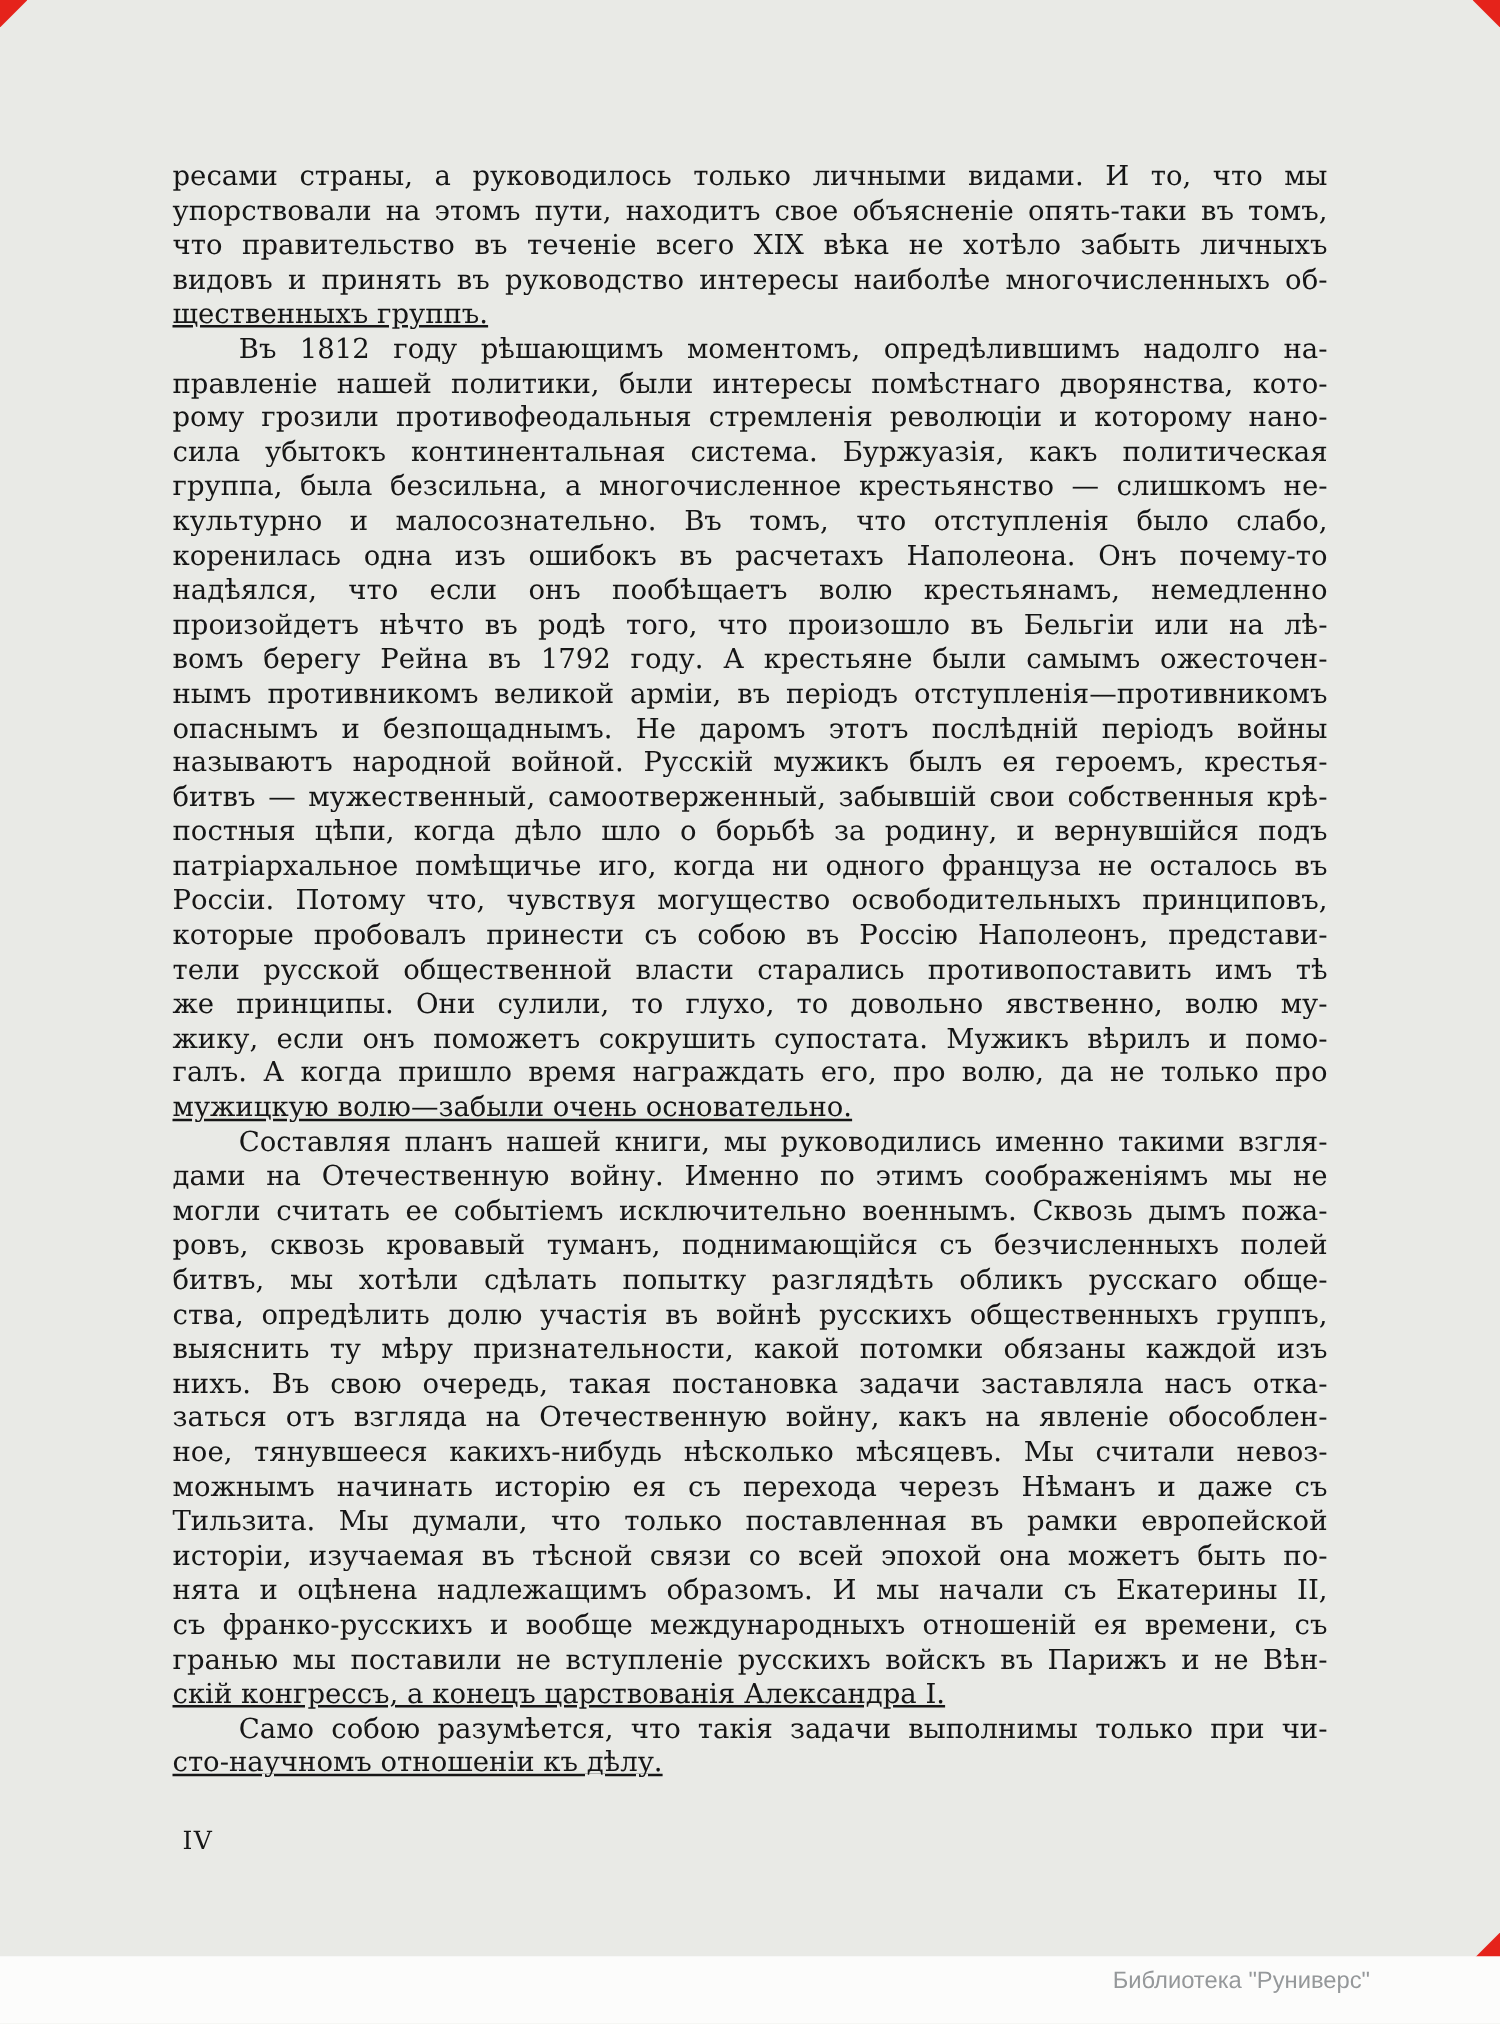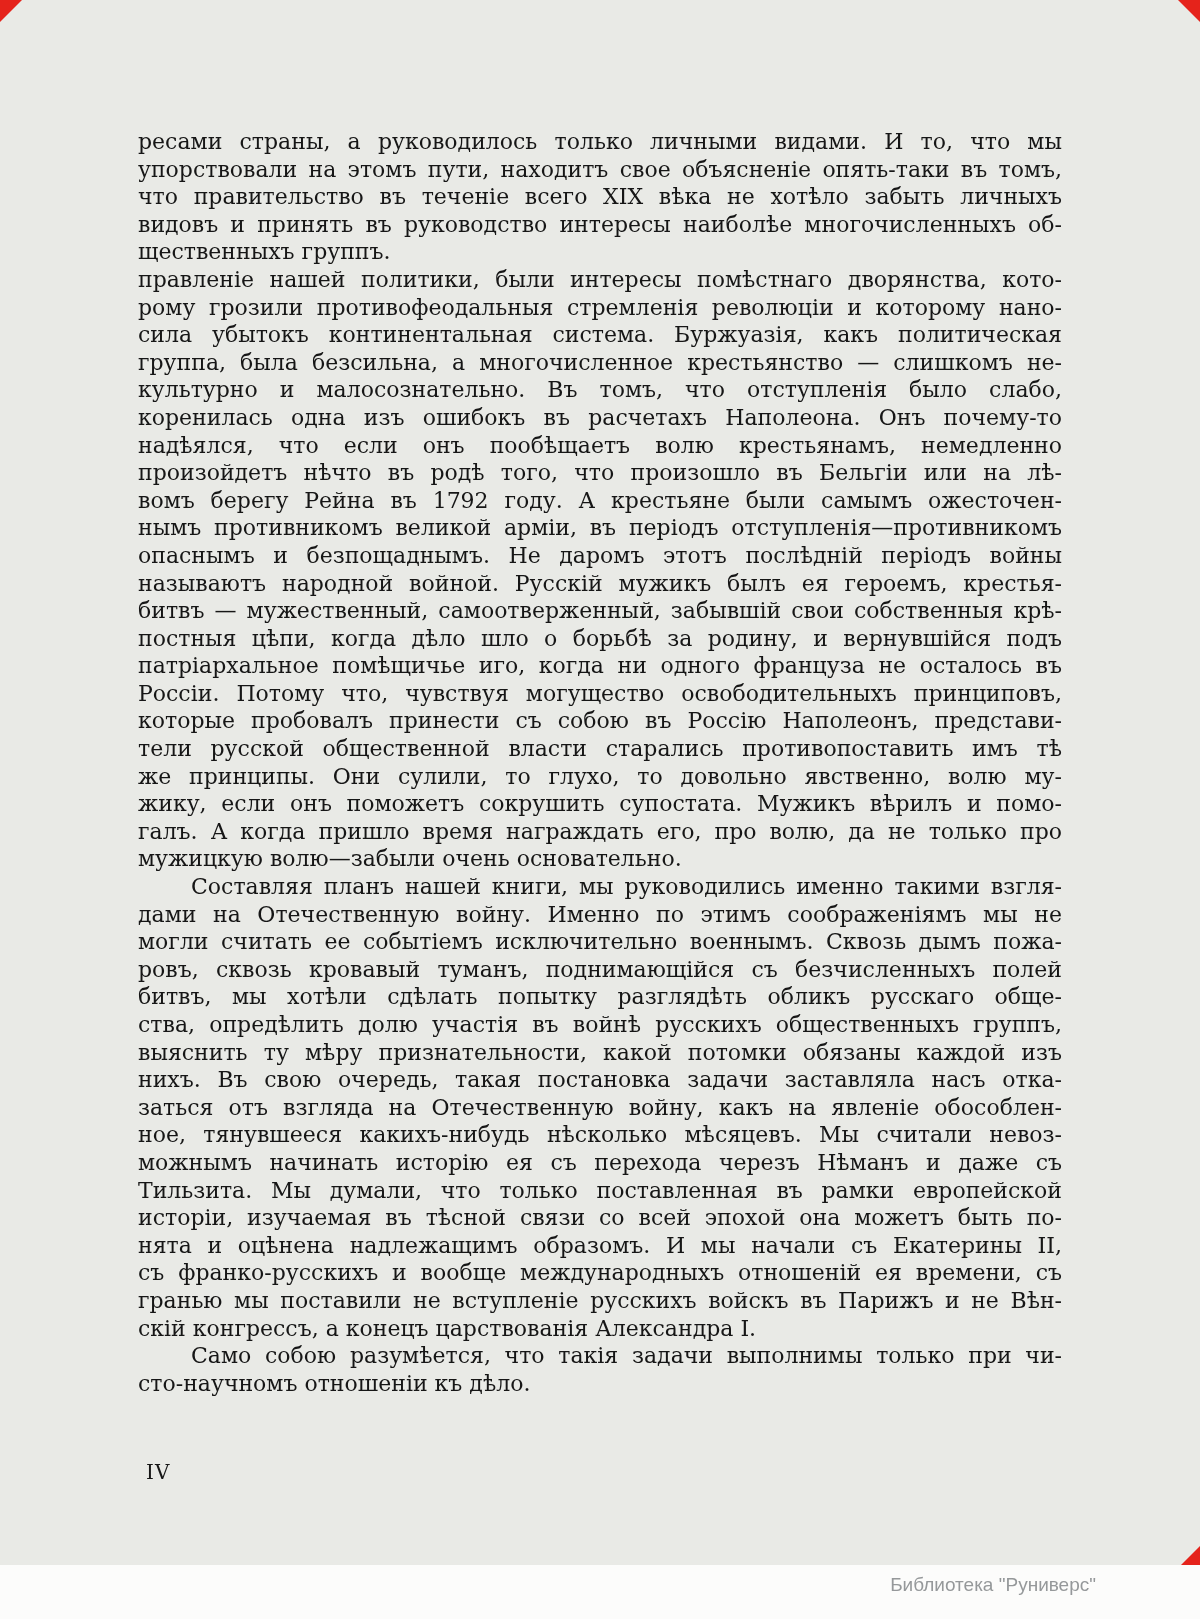--- a/index.html
+++ b/index.html
@@ -19,21 +19,21 @@
     color: var(--ink, #161616);
     font-size: 22px;
     line-height: 27.6px;
   }
   .line {
     text-align: justify;
     text-align-last: justify;
     white-space: normal;
   }
   .line.par-first { text-indent: 53px; }
-  .line.par-last  { text-align-last: left; }
+  .line.par-last  { text-align-last: left; text-decoration: underline; }
   .signature {
     position: absolute;
     left: 146px;
     top: 1460px;
     font-size: 20px;
     color: var(--ink, #161616);
     letter-spacing: 1px;
   }
   .footer-strip {
     position: absolute;
@@ -68,20 +68,21 @@
   <div class="crop-mark tl"></div>
   <div class="crop-mark tr"></div>
   <div class="crop-mark br"></div>
 
   <div class="text-block" id="text-block">
       <div class="line">ресами страны, а руководилось только личными видами. И то, что мы</div>
       <div class="line">упорствовали на этомъ пути, находитъ свое объясненіе опять-таки въ томъ,</div>
       <div class="line">что правительство въ теченіе всего XIX вѣка не хотѣло забыть личныхъ</div>
       <div class="line">видовъ и принять въ руководство интересы наиболѣе многочисленныхъ об-</div>
       <div class="line par-last">щественныхъ группъ.</div>
+      <div class="line par-first">Въ 1812 году рѣшающимъ моментомъ, опредѣлившимъ надолго на-</div>
       <div class="line">правленіе нашей политики, были интересы помѣстнаго дворянства, кото-</div>
       <div class="line">рому грозили противофеодальныя стремленія революціи и которому нано-</div>
       <div class="line">сила убытокъ континентальная система. Буржуазія, какъ политическая</div>
       <div class="line">группа, была безсильна, а многочисленное крестьянство — слишкомъ не-</div>
       <div class="line">культурно и малосознательно. Въ томъ, что отступленія было слабо,</div>
       <div class="line">коренилась одна изъ ошибокъ въ расчетахъ Наполеона. Онъ почему-то</div>
       <div class="line">надѣялся, что если онъ пообѣщаетъ волю крестьянамъ, немедленно</div>
       <div class="line">произойдетъ нѣчто въ родѣ того, что произошло въ Бельгіи или на лѣ-</div>
       <div class="line">вомъ берегу Рейна въ 1792 году. А крестьяне были самымъ ожесточен-</div>
       <div class="line">нымъ противникомъ великой арміи, въ періодъ отступленія—противникомъ</div>
@@ -108,21 +109,21 @@
       <div class="line">заться отъ взгляда на Отечественную войну, какъ на явленіе обособлен-</div>
       <div class="line">ное, тянувшееся какихъ-нибудь нѣсколько мѣсяцевъ. Мы считали невоз-</div>
       <div class="line">можнымъ начинать исторію ея съ перехода черезъ Нѣманъ и даже съ</div>
       <div class="line">Тильзита. Мы думали, что только поставленная въ рамки европейской</div>
       <div class="line">исторіи, изучаемая въ тѣсной связи со всей эпохой она можетъ быть по-</div>
       <div class="line">нята и оцѣнена надлежащимъ образомъ. И мы начали съ Екатерины II,</div>
       <div class="line">съ франко-русскихъ и вообще международныхъ отношеній ея времени, съ</div>
       <div class="line">гранью мы поставили не вступленіе русскихъ войскъ въ Парижъ и не Вѣн-</div>
       <div class="line par-last">скій конгрессъ, а конецъ царствованія Александра I.</div>
       <div class="line par-first">Само собою разумѣется, что такія задачи выполнимы только при чи-</div>
-      <div class="line par-last">сто-научномъ отношеніи къ дѣло.</div>
+      <div class="line par-last">сто-научномъ отношеніи къ дѣлу.</div>
     </div>
 
   <div class="signature">IV</div>
 
   <div class="footer-strip">
     <div class="footer-label">Библиотека "Руниверс"</div>
   </div>
 </div>
 
 </body></html>

